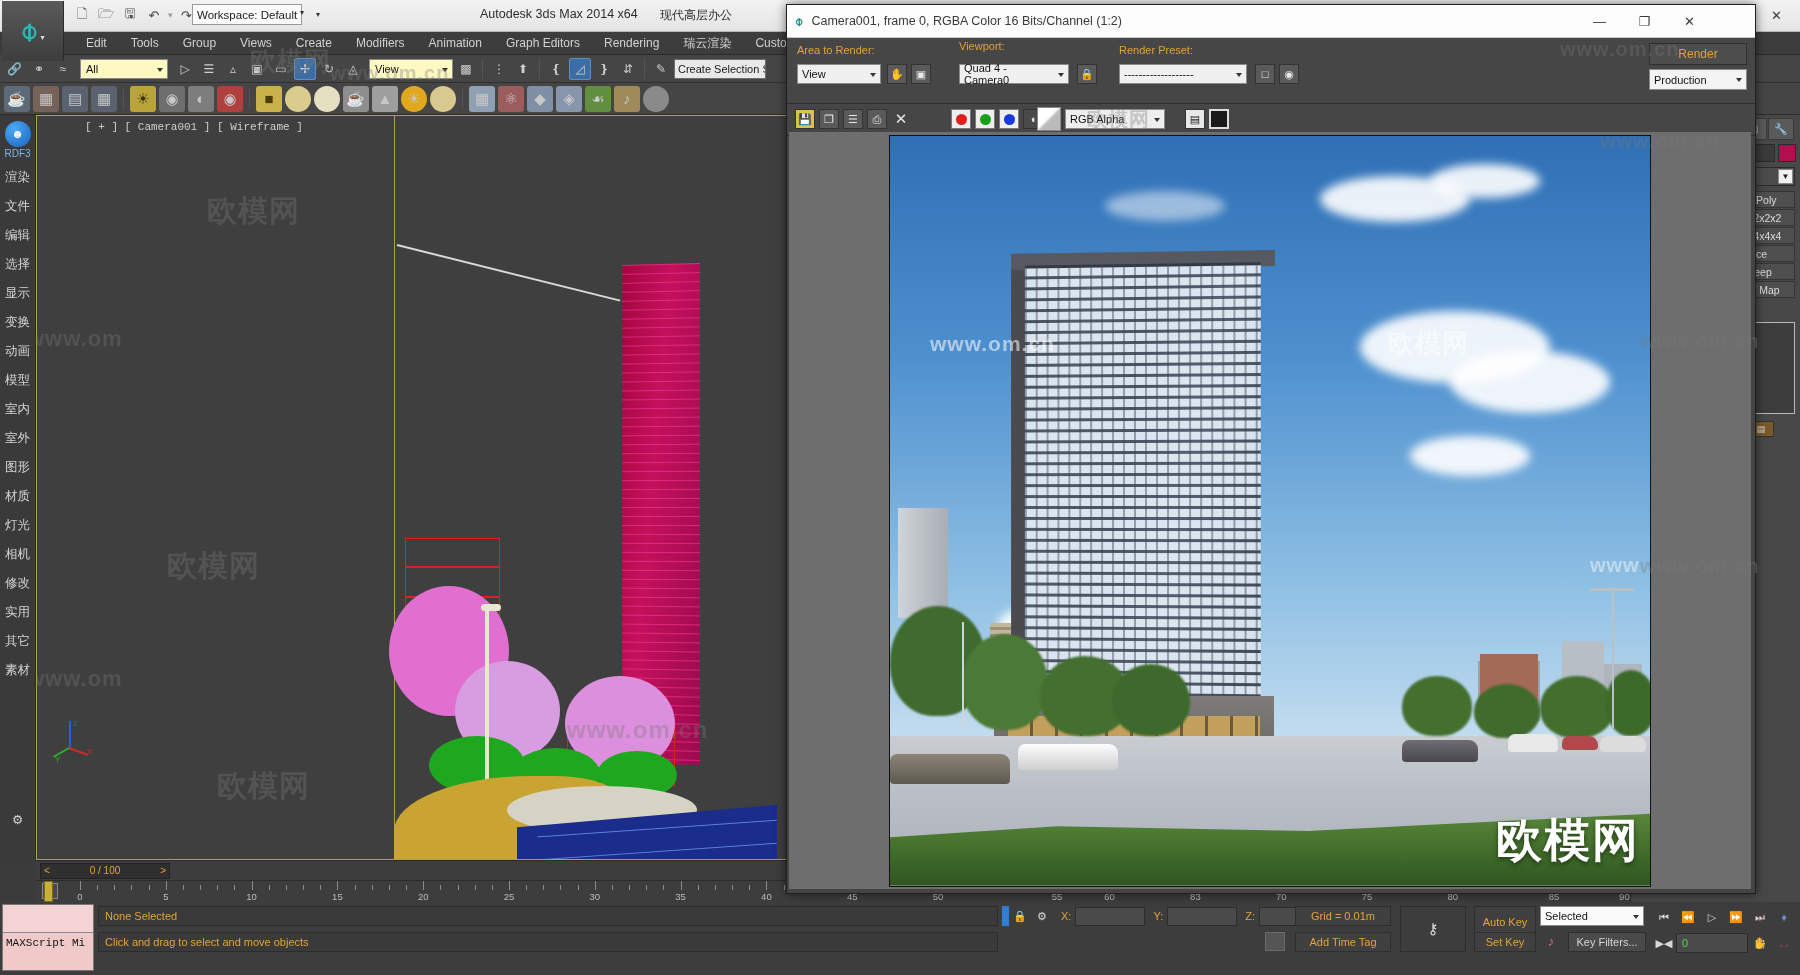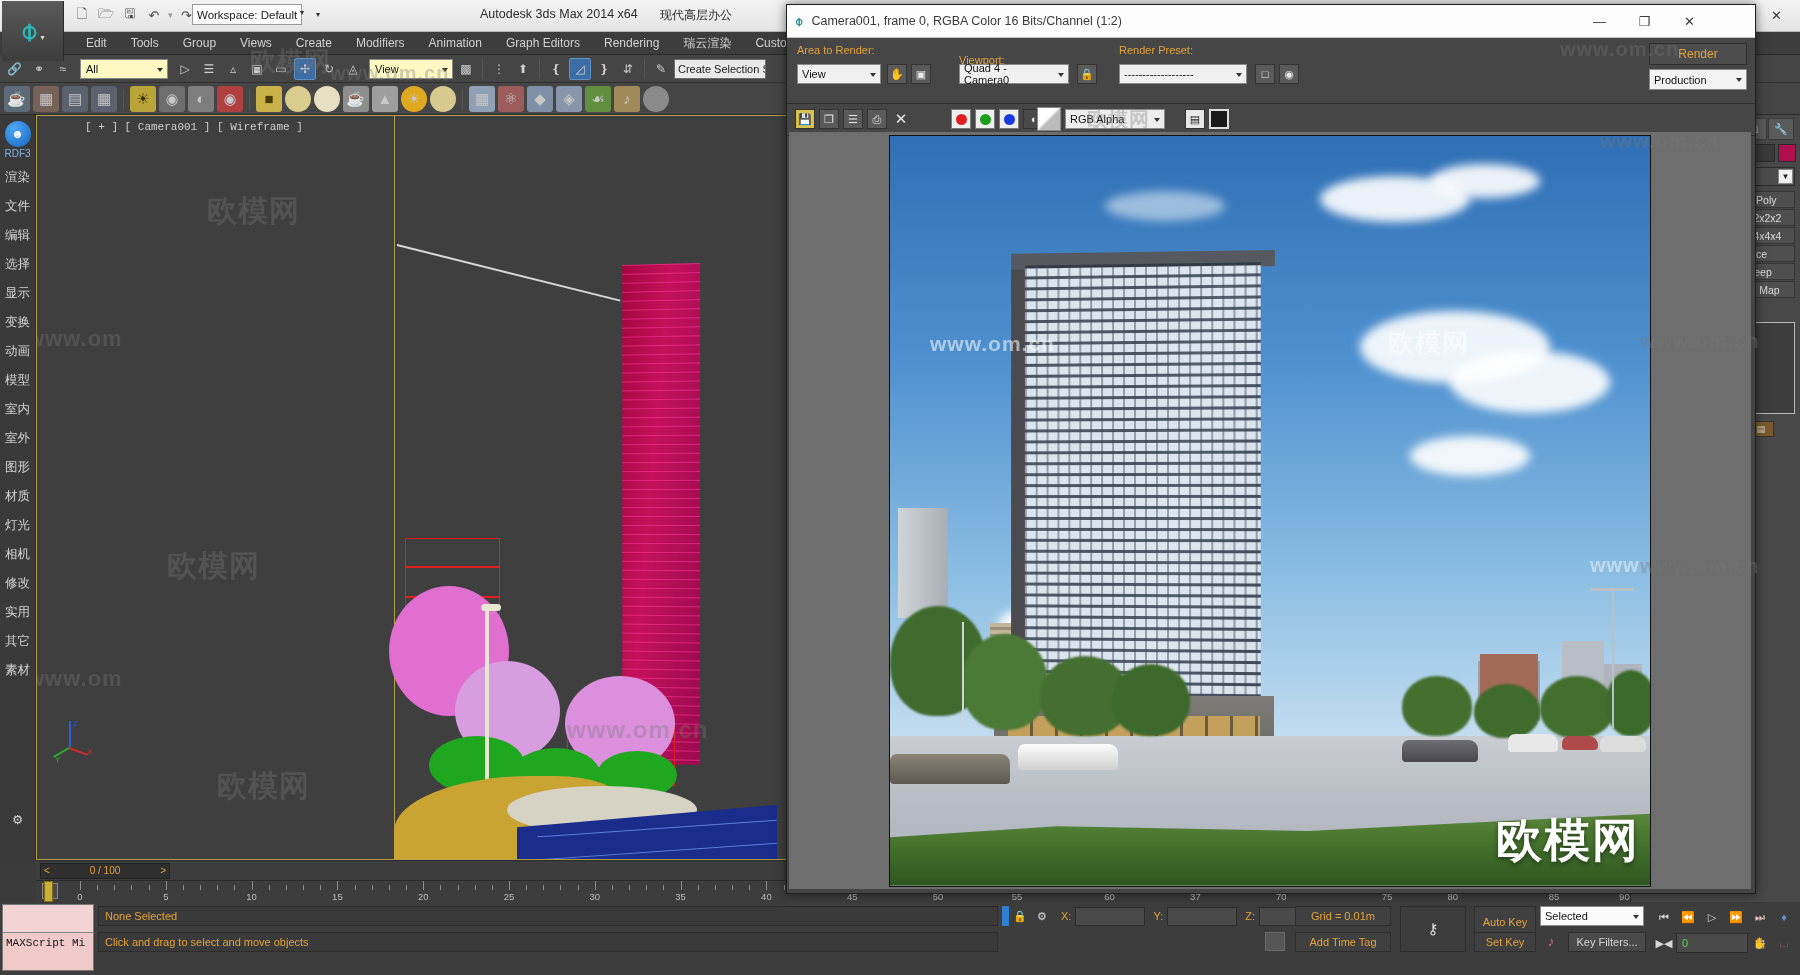--- a/index.html
+++ b/index.html
@@ -690,25 +690,25 @@
       <div class="tlabel" style="left: 129.8px;">5</div>
       <div class="tlabel" style="left: 215.6px;">10</div>
       <div class="tlabel" style="left: 301.4px;">15</div>
       <div class="tlabel" style="left: 387.2px;">20</div>
       <div class="tlabel" style="left: 473px;">25</div>
       <div class="tlabel" style="left: 558.8px;">30</div>
       <div class="tlabel" style="left: 644.6px;">35</div>
       <div class="tlabel" style="left: 730.4px; text-align: right;">40</div>
       <div class="tlabel" style="left: 816.2px;">45</div>
       <div class="tlabel" style="left: 902px;">50</div>
-      <div class="tlabel" style="left: 981px;">55</div>
+      <div class="tlabel" style="left: 1021px;">55</div>
       <div class="tlabel" style="left: 1073.6px;">60</div>
-      <div class="tlabel" style="left: 1159.4px;">37</div>
+      <div class="tlabel" style="left: 1159.4px;">83</div>
       <div class="tlabel" style="left: 1245.2px;">70</div>
-      <div class="tlabel" style="left: 1331px; margin-left: 20px;">75</div>
+      <div class="tlabel" style="left: 1331px;">75</div>
       <div class="tlabel" style="left: 1416.8px;">80</div>
       <div class="tlabel" style="left: 1518px;">85</div>
       <div class="tlabel" style="left: 1588.4px;">90</div>
       <div class="tlabel" style="left: 1674.2px;">95</div>
       <div class="tlabel" style="left: 1760px;">100</div>
     </div>
   <div id="playhead"></div>
 
   <div id="statuswrap">
     <div id="mini-listener">
@@ -820,21 +820,21 @@
     <div id="rfw-title">
       <span class="ico">⌽</span>
       <span class="txt">Camera001, frame 0, RGBA Color 16 Bits/Channel (1:2)</span>
       <div class="rfwbtn" style="left:790px">—</div>
       <div class="rfwbtn" style="left:835px">❐</div>
       <div class="rfwbtn" style="left:880px">✕</div>
     </div>
 
     <div id="rfw-toolbar">
       <div class="rflabel" style="left:10px;top:6px">Area to Render:</div>
-      <div class="rflabel" style="left:172px;top:16px">Viewport:</div>
+      <div class="rflabel" style="left:172px;top:2px">Viewport:</div>
       <div class="rflabel" style="left:332px;top:6px">Render Preset:</div>
 
       <div class="rfcombo" style="left:10px;top:26px;width:84px">
         <span>View</span>
       </div>
       <div class="rfico" style="left:100px;top:26px">✋</div>
       <div class="rfico" style="left:124px;top:26px">▣</div>
 
       <div class="rfcombo" style="left:172px;top:26px;width:110px">
         <span>Quad 4 - Camera0</span>

